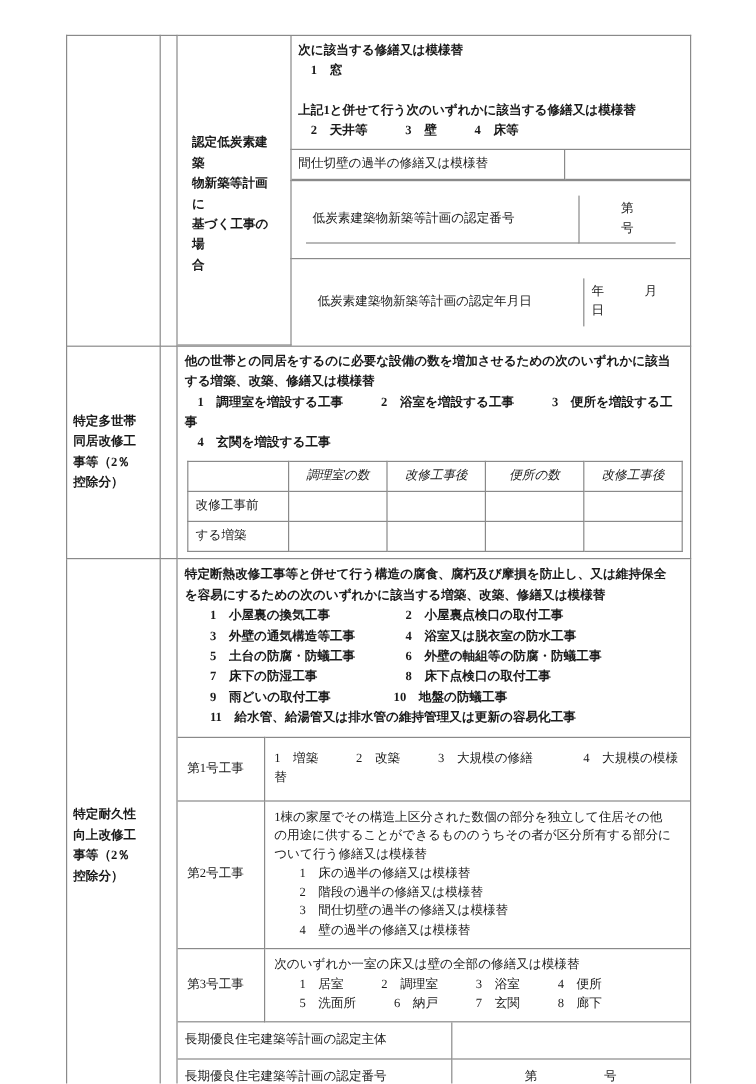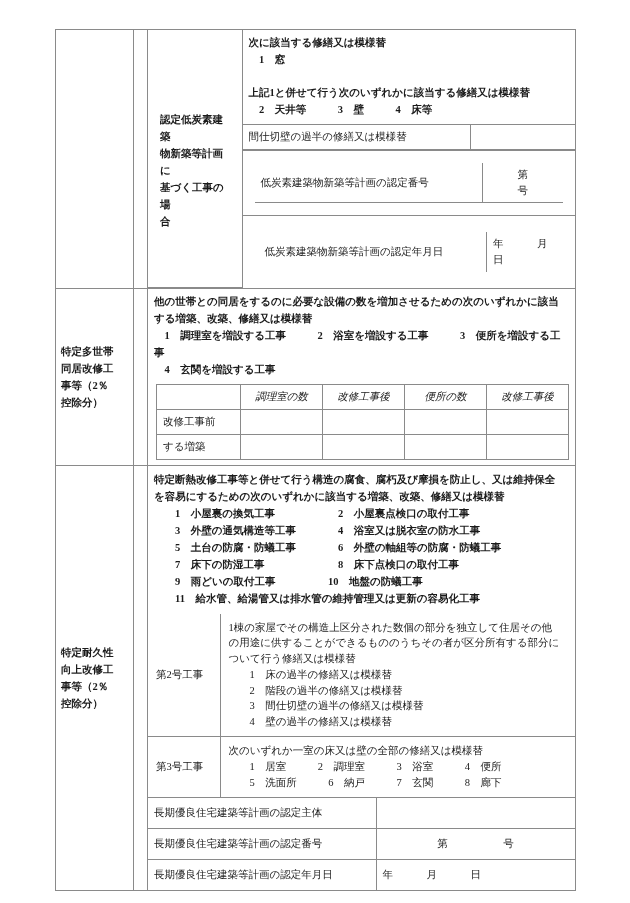--- a/index.html
+++ b/index.html
@@ -267,20 +267,32 @@
 
         <div class="pad-wrap body-text" style="padding:5px 6px 7px 6px">特定断熱改修工事等と併せて行う構造の腐食、腐朽及び摩損を防止し、又は維持保全
 を容易にするための次のいずれかに該当する増築、改築、修繕又は模様替
 　　1　小屋裏の換気工事　　　　　　2　小屋裏点検口の取付工事
 　　3　外壁の通気構造等工事　　　　4　浴室又は脱衣室の防水工事
 　　5　土台の防腐・防蟻工事　　　　6　外壁の軸組等の防腐・防蟻工事
 　　7　床下の防湿工事　　　　　　　8　床下点検口の取付工事
 　　9　雨どいの取付工事　　　　　10　地盤の防蟻工事
 　　11　給水管、給湯管又は排水管の維持管理又は更新の容易化工事</div>
 
+        <table class="inner" style="margin:0">
+          <colgroup>
+                <col style="width:72px">
+                <col>
+              </colgroup>
+          <tbody>
+                <tr>
+            <td class="work-label nb-left" style="height:44px">第1号工事</td>
+            <td class="work-body nb-right">1　増築　　　2　改築　　　3　大規模の修繕　　　　4　大規模の模様替</td>
+          </tr>
+        </tbody>
+            </table>
 
         <table class="inner" style="margin:0">
           <colgroup>
                 <col style="width:72px">
                 <col>
               </colgroup>
           <tbody>
                 <tr>
             <td class="work-label nb-left nb-top">第2号工事</td>
             <td class="work-body nb-right nb-top">1棟の家屋でその構造上区分された数個の部分を独立して住居その他

